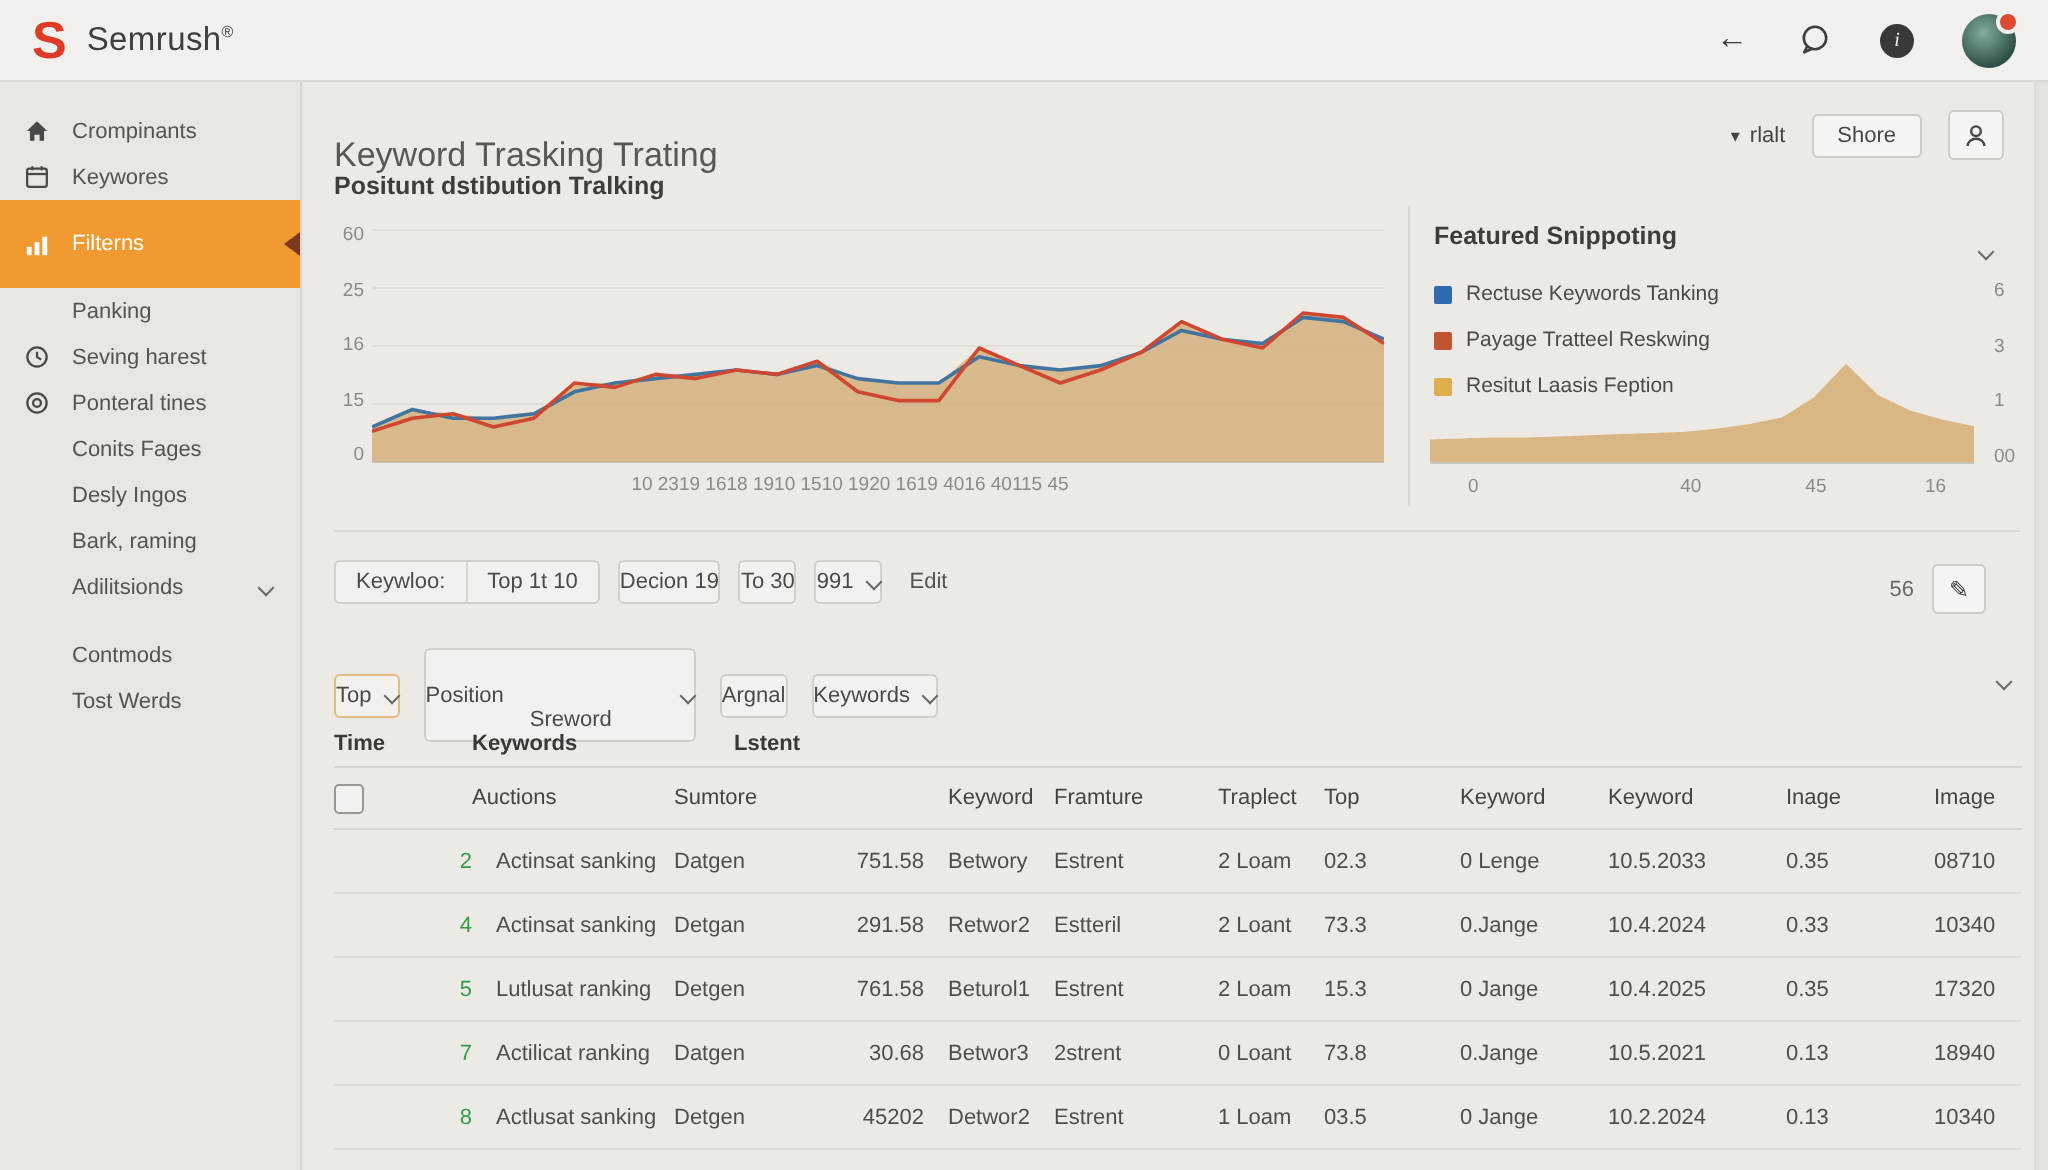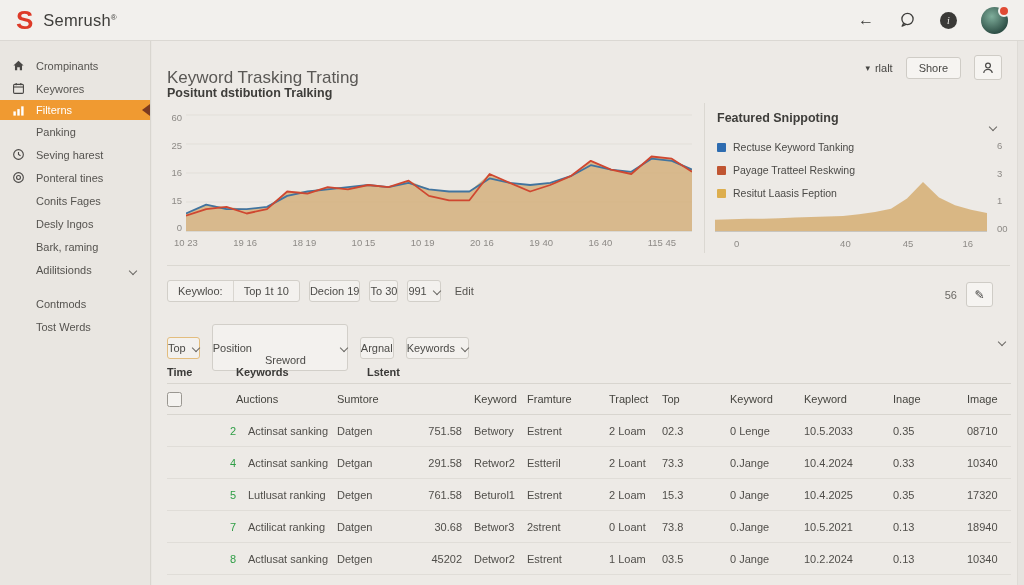--- a/index.html
+++ b/index.html
@@ -20,21 +20,21 @@
   .avatar{width:27px;height:27px;border-radius:50%;background:radial-gradient(circle at 40% 35%,#7fae9b,#2e4f46 72%);position:relative;}
   .avatar::after{content:"";position:absolute;top:-2px;right:-2px;width:8px;height:8px;border-radius:50%;
                  background:#e04a33;border:2px solid #f2f0ed;}
 
   
   .sidebar{position:absolute;top:41px;left:0;width:151px;bottom:0;background:#e9e6e1;
            border-right:1px solid #d9d6d0;padding-top:13px;box-sizing:border-box;}
   .side-item{position:relative;display:flex;align-items:center;gap:10px;height:23px;
              padding:0 10px 0 12px;font-size:11px;color:#55534f;cursor:pointer;}
   .side-item .icon{width:14px;display:flex;align-items:center;color:#4a4846;}
-  .side-item.active{background:#f09a31;color:#fff;height:20px;}
+  .side-item.active{background:#f09a31;color:#fff;height:44px;}
   .side-item.active .icon{color:#fff;}
   .side-item.gap{margin-top:11px;}
   .notch{position:absolute;right:0;top:50%;transform:translateY(-50%);width:0;height:0;display:none;
          border-top:6px solid transparent;border-bottom:6px solid transparent;border-right:8px solid #7c3a20;}
   .side-item.active .notch{display:block;}
   .chev{width:5px;height:5px;border-right:1.4px solid #6b6965;border-bottom:1.4px solid #6b6965;
         transform:rotate(45deg);display:inline-block;}
   .side-chev{display:none;margin-left:auto;margin-right:4px;}
   .side-chev.show{display:inline-block;}
 
@@ -46,21 +46,21 @@
   .caret{font-size:9px;color:#474643;}
   .share-btn{background:#f6f4f1;border:1px solid #cfccc6;border-radius:3px;padding:4px 12px;font-size:11px;color:#474643;cursor:pointer;}
   .icon-btn{background:#f6f4f1;border:1px solid #cfccc6;border-radius:3px;width:26px;height:23px;
             display:flex;align-items:center;justify-content:center;cursor:pointer;}
   .section-title{position:absolute;left:15px;top:45px;font-size:12.5px;font-weight:bold;color:#3e3d3a;}
 
   
   .chart-y{position:absolute;left:6px;top:71px;width:24px;height:121px;display:flex;flex-direction:column;
            justify-content:space-between;align-items:flex-end;font-size:9.5px;color:#8d8a86;}
   svg.main-chart{position:absolute;left:34px;top:73px;}
-  .chart-x{position:absolute;left:22px;top:196px;width:502px;display:flex;justify-content:space-between;
+  .chart-x{position:absolute;left:22px;top:196px;width:502px;display:flex;justify-content:center;
            font-size:9.5px;color:#8d8a86;white-space:nowrap;}
   .vdivider{position:absolute;left:552px;top:62px;height:150px;width:1px;background:#dbd8d2;}
 
   
   .feat-title{position:absolute;left:565px;top:70px;font-size:12.5px;font-weight:bold;color:#3e3d3a;}
   .feat-chevron{position:absolute;left:838px;top:75px;}
   .legend{position:absolute;left:565px;top:100px;display:flex;flex-direction:column;gap:11px;
           font-size:10.5px;color:#4b4a47;}
   .legend-item{display:flex;align-items:center;gap:7px;}
   .swatch{width:9px;height:9px;border-radius:1px;flex:0 0 auto;}
@@ -307,21 +307,21 @@
       </div>
 
     <div class="vdivider"></div>
 
     <div class="feat-title">Featured Snippoting</div>
     <span class="feat-chevron"><i class="chev"></i></span>
     <div class="legend">
 
         <span class="legend-item">
           <span class="swatch" style="background-color: rgb(46, 108, 176);"></span>
-          <span>Rectuse Keyword Tanking</span>
+          <span>Rectuse Keywords Tanking</span>
         </span>
 
         <span class="legend-item">
           <span class="swatch" style="background-color: rgb(192, 85, 50);"></span>
           <span>Payage Tratteel Reskwing</span>
         </span>
 
         <span class="legend-item">
           <span class="swatch" style="background-color: rgb(221, 174, 78);"></span>
           <span>Resitut Laasis Feption</span>

